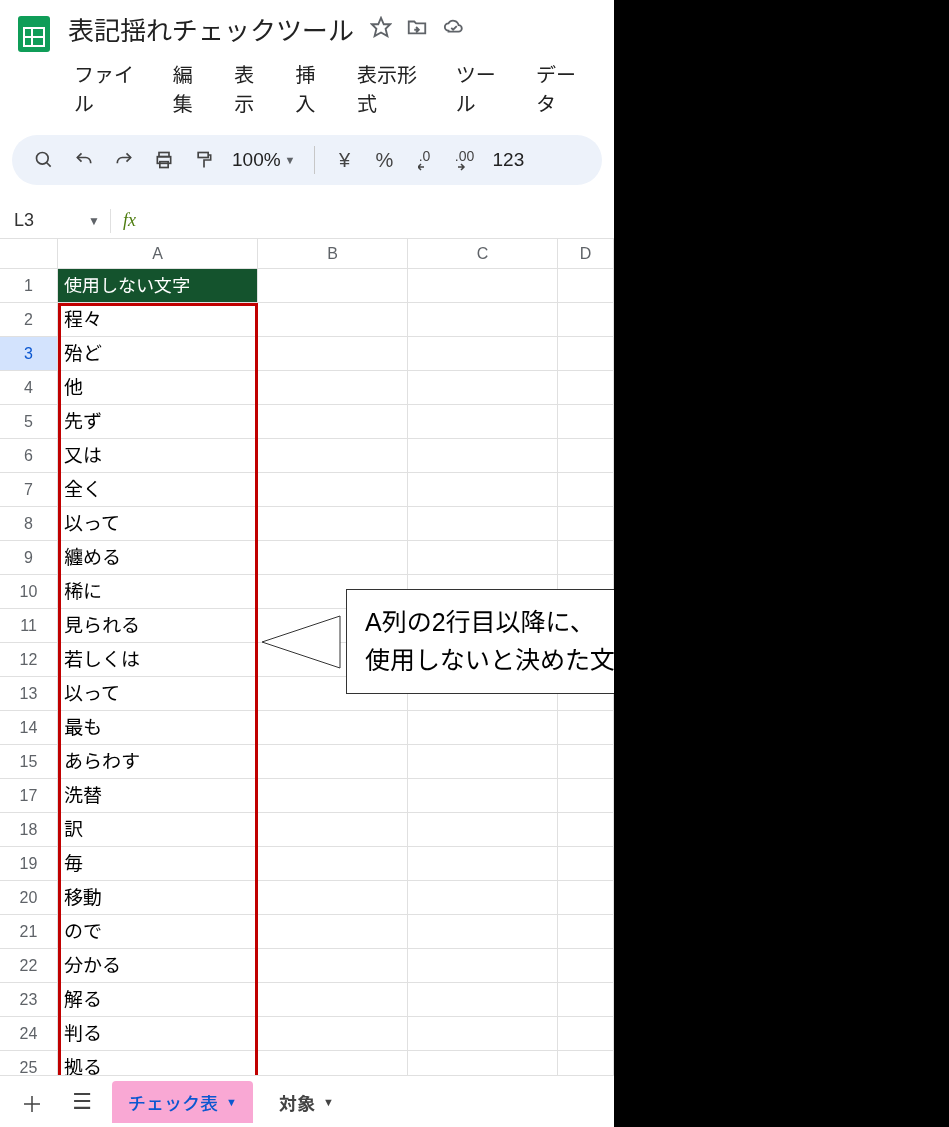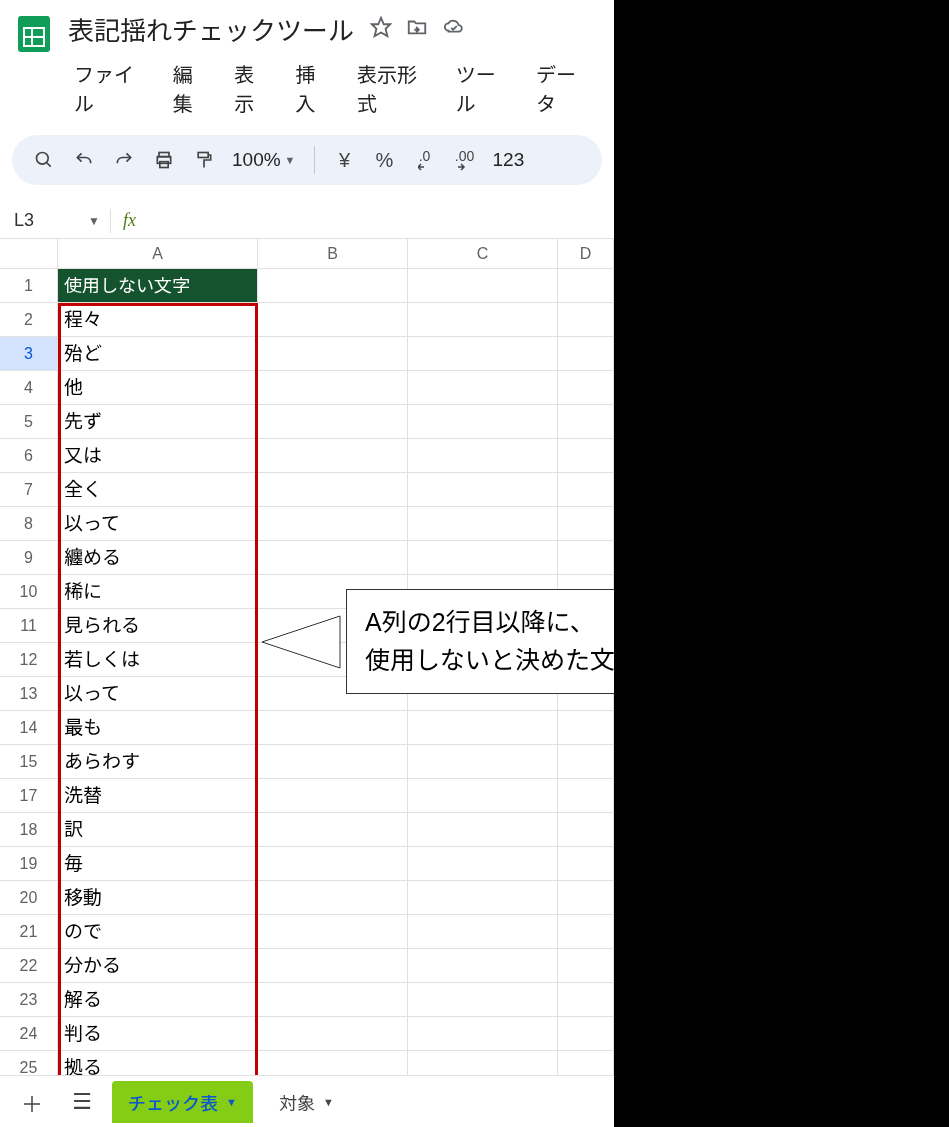--- a/index.html
+++ b/index.html
@@ -46,22 +46,22 @@
 .cell.C { width: 150px; }
 .cell.D { width: 56px; }
 .cell.header-cell { background: #14532d; color: #fff; font-weight: normal; font-size: 18px; }
 
 .red-box { position: absolute; border: 3px solid #c00000; pointer-events: none; }
 
 .callout { position: absolute; background: #fff; border: 1px solid #333; padding: 14px 18px; font-size: 25px; line-height: 1.5; color: #000; margin-left: 8px; }
 
 .bottom-bar { position: absolute; bottom: 0; left: 0; right: 0; height: 52px; border-top: 1px solid #e0e0e0; display: flex; align-items: center; gap: 10px; padding: 0 12px; background: #fff; }
 .bb-btn { width: 40px; height: 40px; display: flex; align-items: center; justify-content: center; color: #444; cursor: pointer; border-radius: 4px; font-size: 22px; }
-.tab { padding: 8px 16px; font-size: 18px; color: #0b57d0; background: #84cc16; border-radius: 4px 4px 0 0; display: flex; align-items: center; gap: 8px; cursor: pointer; font-weight: 500; }
-.tab.inactive { background: transparent; color: #444; font-weight: normal; }
+.tab { padding: 8px 16px; font-size: 18px; color: #0b57d0; background: #f9a8d4; border-radius: 4px 4px 0 0; display: flex; align-items: center; gap: 8px; cursor: pointer; font-weight: 500; }
+.tab.inactive { background: transparent; color: #444; font-weight: bold; }
 .tab .dd { font-size: 11px; color: inherit; }
 body { position: relative; }
 .app { width: 614px; height: 1127px; background: #fff; position: relative; overflow: hidden; }
 .wrap { display: flex; }
 .black { width: 335px; height: 1127px; background: #000; }
 
 
 .pointer-svg { position: absolute; }
 </style>
 </head>

